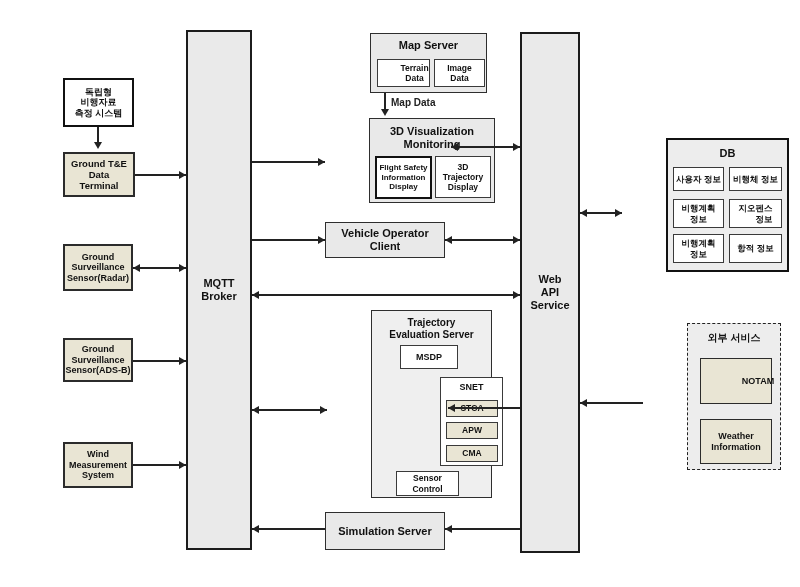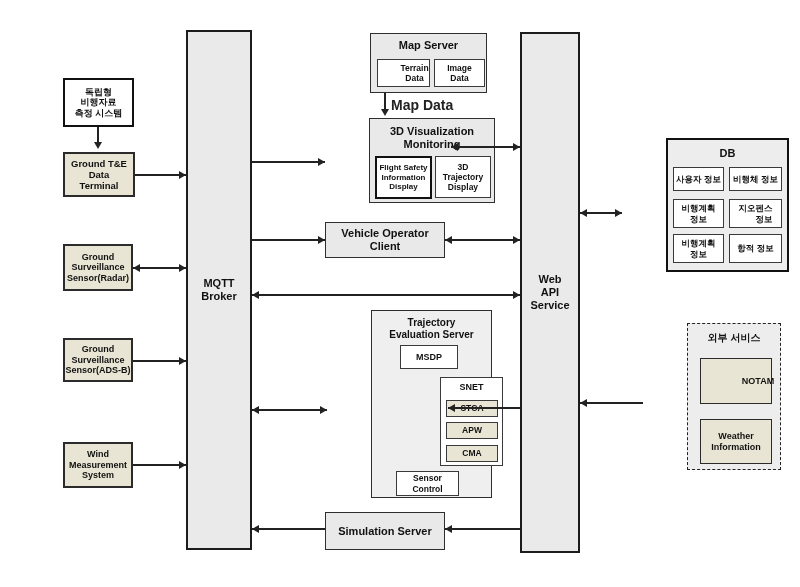--- a/index.html
+++ b/index.html
@@ -14,21 +14,21 @@
   .beige-sm{background:#e9e5d4;border:1px solid #3a3a3a;}
   .white{background:#ffffff;border:2px solid #111;}
   .white-sm{background:#ffffff;border:1px solid #3a3a3a;}
   .container{position:absolute;box-sizing:border-box;margin-left:44px;}
   .title{position:absolute;left:0;right:0;text-align:center;font-weight:bold;white-space:pre-line;line-height:1.2;}
   .hline{position:absolute;height:2px;background:#222;}
   .vline{position:absolute;width:2px;background:#222;}
   .tri-r{position:absolute;width:0;height:0;border-top:4px solid transparent;border-bottom:4px solid transparent;border-left:7px solid #222;}
   .tri-l{position:absolute;width:0;height:0;border-top:4px solid transparent;border-bottom:4px solid transparent;border-right:7px solid #222;}
   .tri-d{position:absolute;width:0;height:0;border-left:4px solid transparent;border-right:4px solid transparent;border-top:7px solid #222;}
-  .small-label{position:absolute;font-size:14px;color:#222;font-weight:bold;}
+  .small-label{position:absolute;font-size:10px;color:#222;font-weight:bold;}
   .f9{font-size:9px;} .f95{font-size:9.5px;} .f10{font-size:10px;} .f11{font-size:11px;}
   .f85{font-size:8.5px;} .f8{font-size:8px;}
 </style>
 </head>
 <body>
 
 <div class="canvas">
 
   <div class="box white f9" style="left:63px;top:78px;width:71px;height:49px;">
     <span class="lbl">독립형

